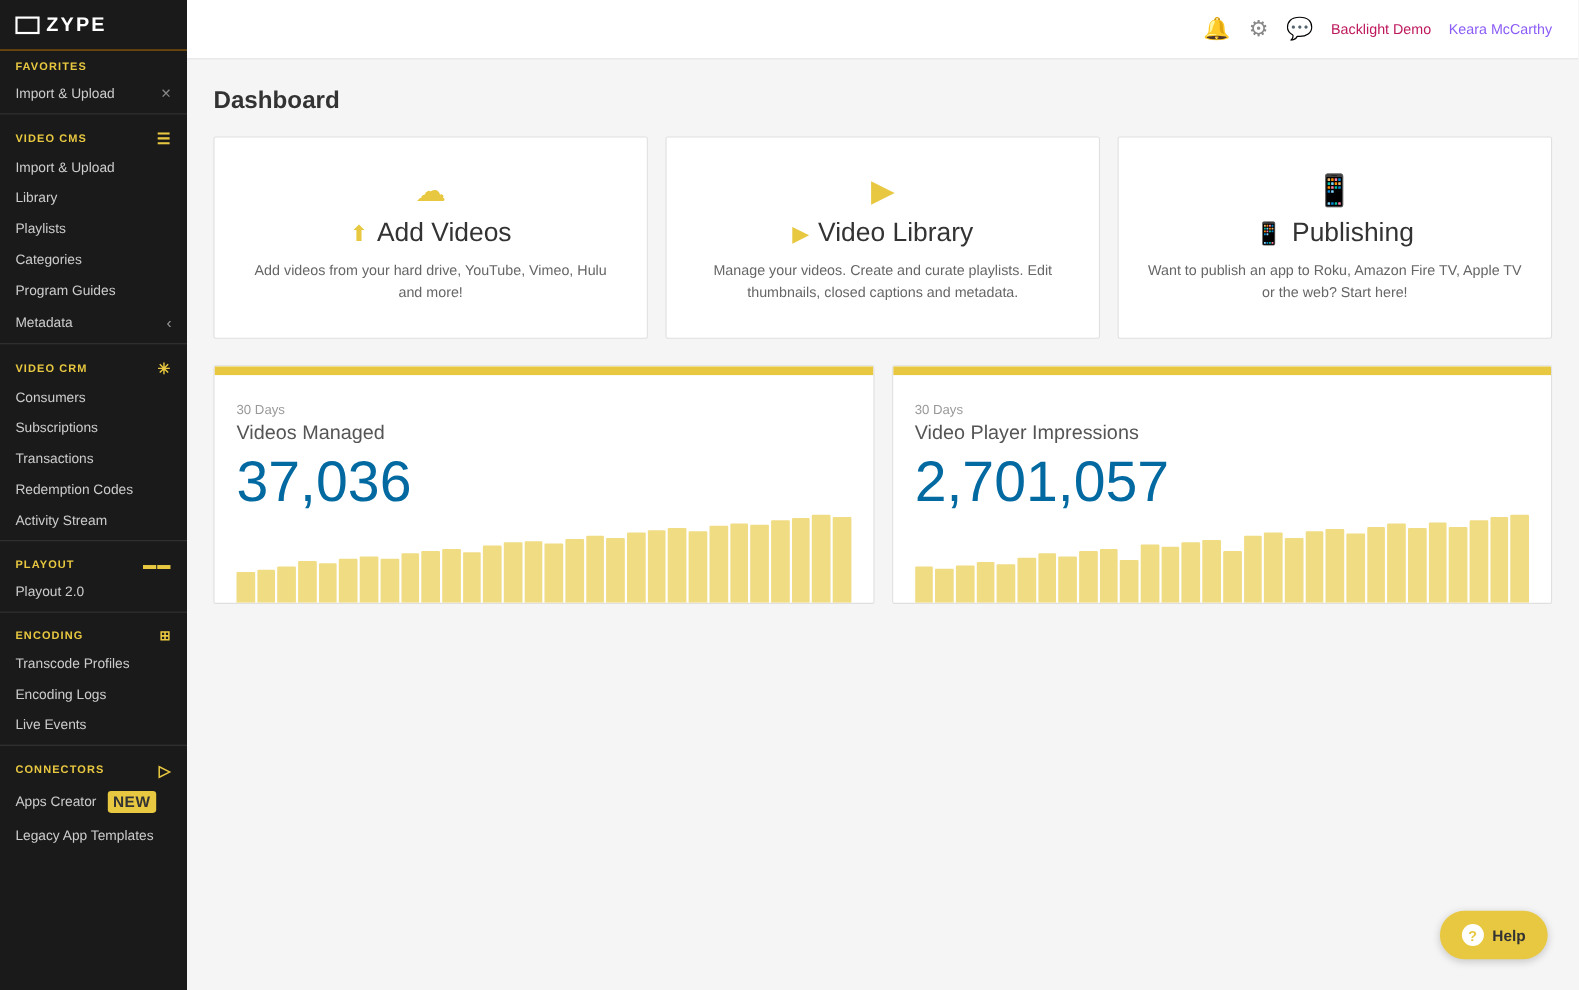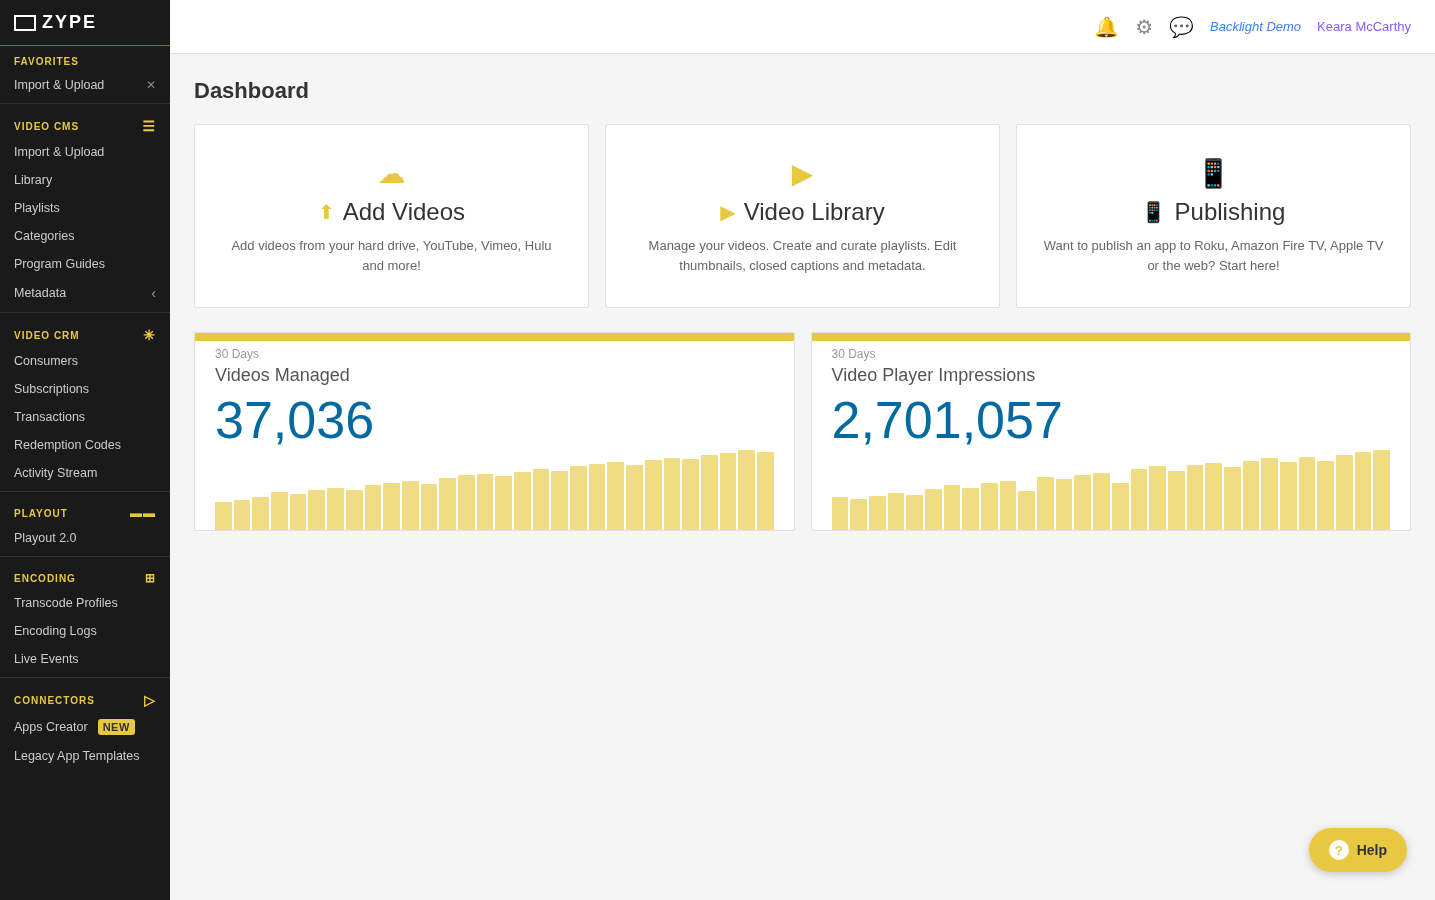--- a/index.html
+++ b/index.html
@@ -91,23 +91,22 @@
       flex-shrink: 0;
     }
     .topbar-icon {
       font-size: 20px;
       color: #888;
       cursor: pointer;
     }
     .topbar-icon.yellow { color: #e8c840; }
     .topbar-demo {
       font-size: 13px;
-      color: #3b82f6;
+      color: #be185d;
       font-weight: 500;
-      font-style: italic;
     }
     .topbar-user {
       font-size: 13px;
       color: #8b5cf6;
     }
 
     
     #content {
       padding: 24px;
       flex: 1;
@@ -166,21 +165,21 @@
       background: #fff;
       border: 1px solid #e0e0e0;
       border-radius: 2px;
       overflow: hidden;
     }
     .stat-card-top {
       height: 8px;
       background: #e8c840;
     }
     .stat-card-body {
-      padding: 6px 20px 0;
+      padding: 24px 20px 0;
     }
     .stat-period {
       font-size: 12px;
       color: #999;
       margin-bottom: 4px;
     }
     .stat-label {
       font-size: 18px;
       color: #555;
       font-weight: 400;
@@ -223,21 +222,21 @@
       cursor: pointer;
       display: flex;
       align-items: center;
       gap: 8px;
       box-shadow: 0 2px 8px rgba(0,0,0,0.2);
     }
 
     .new-badge {
       background: #e8c840;
       color: #333;
-      font-size: 11px;
+      font-size: 14px;
       font-weight: 700;
       padding: 2px 5px;
       border-radius: 3px;
       letter-spacing: 0.5px;
       margin-left: 4px;
     }
 
     .close-icon-small {
       font-size: 12px;
       color: #888;

